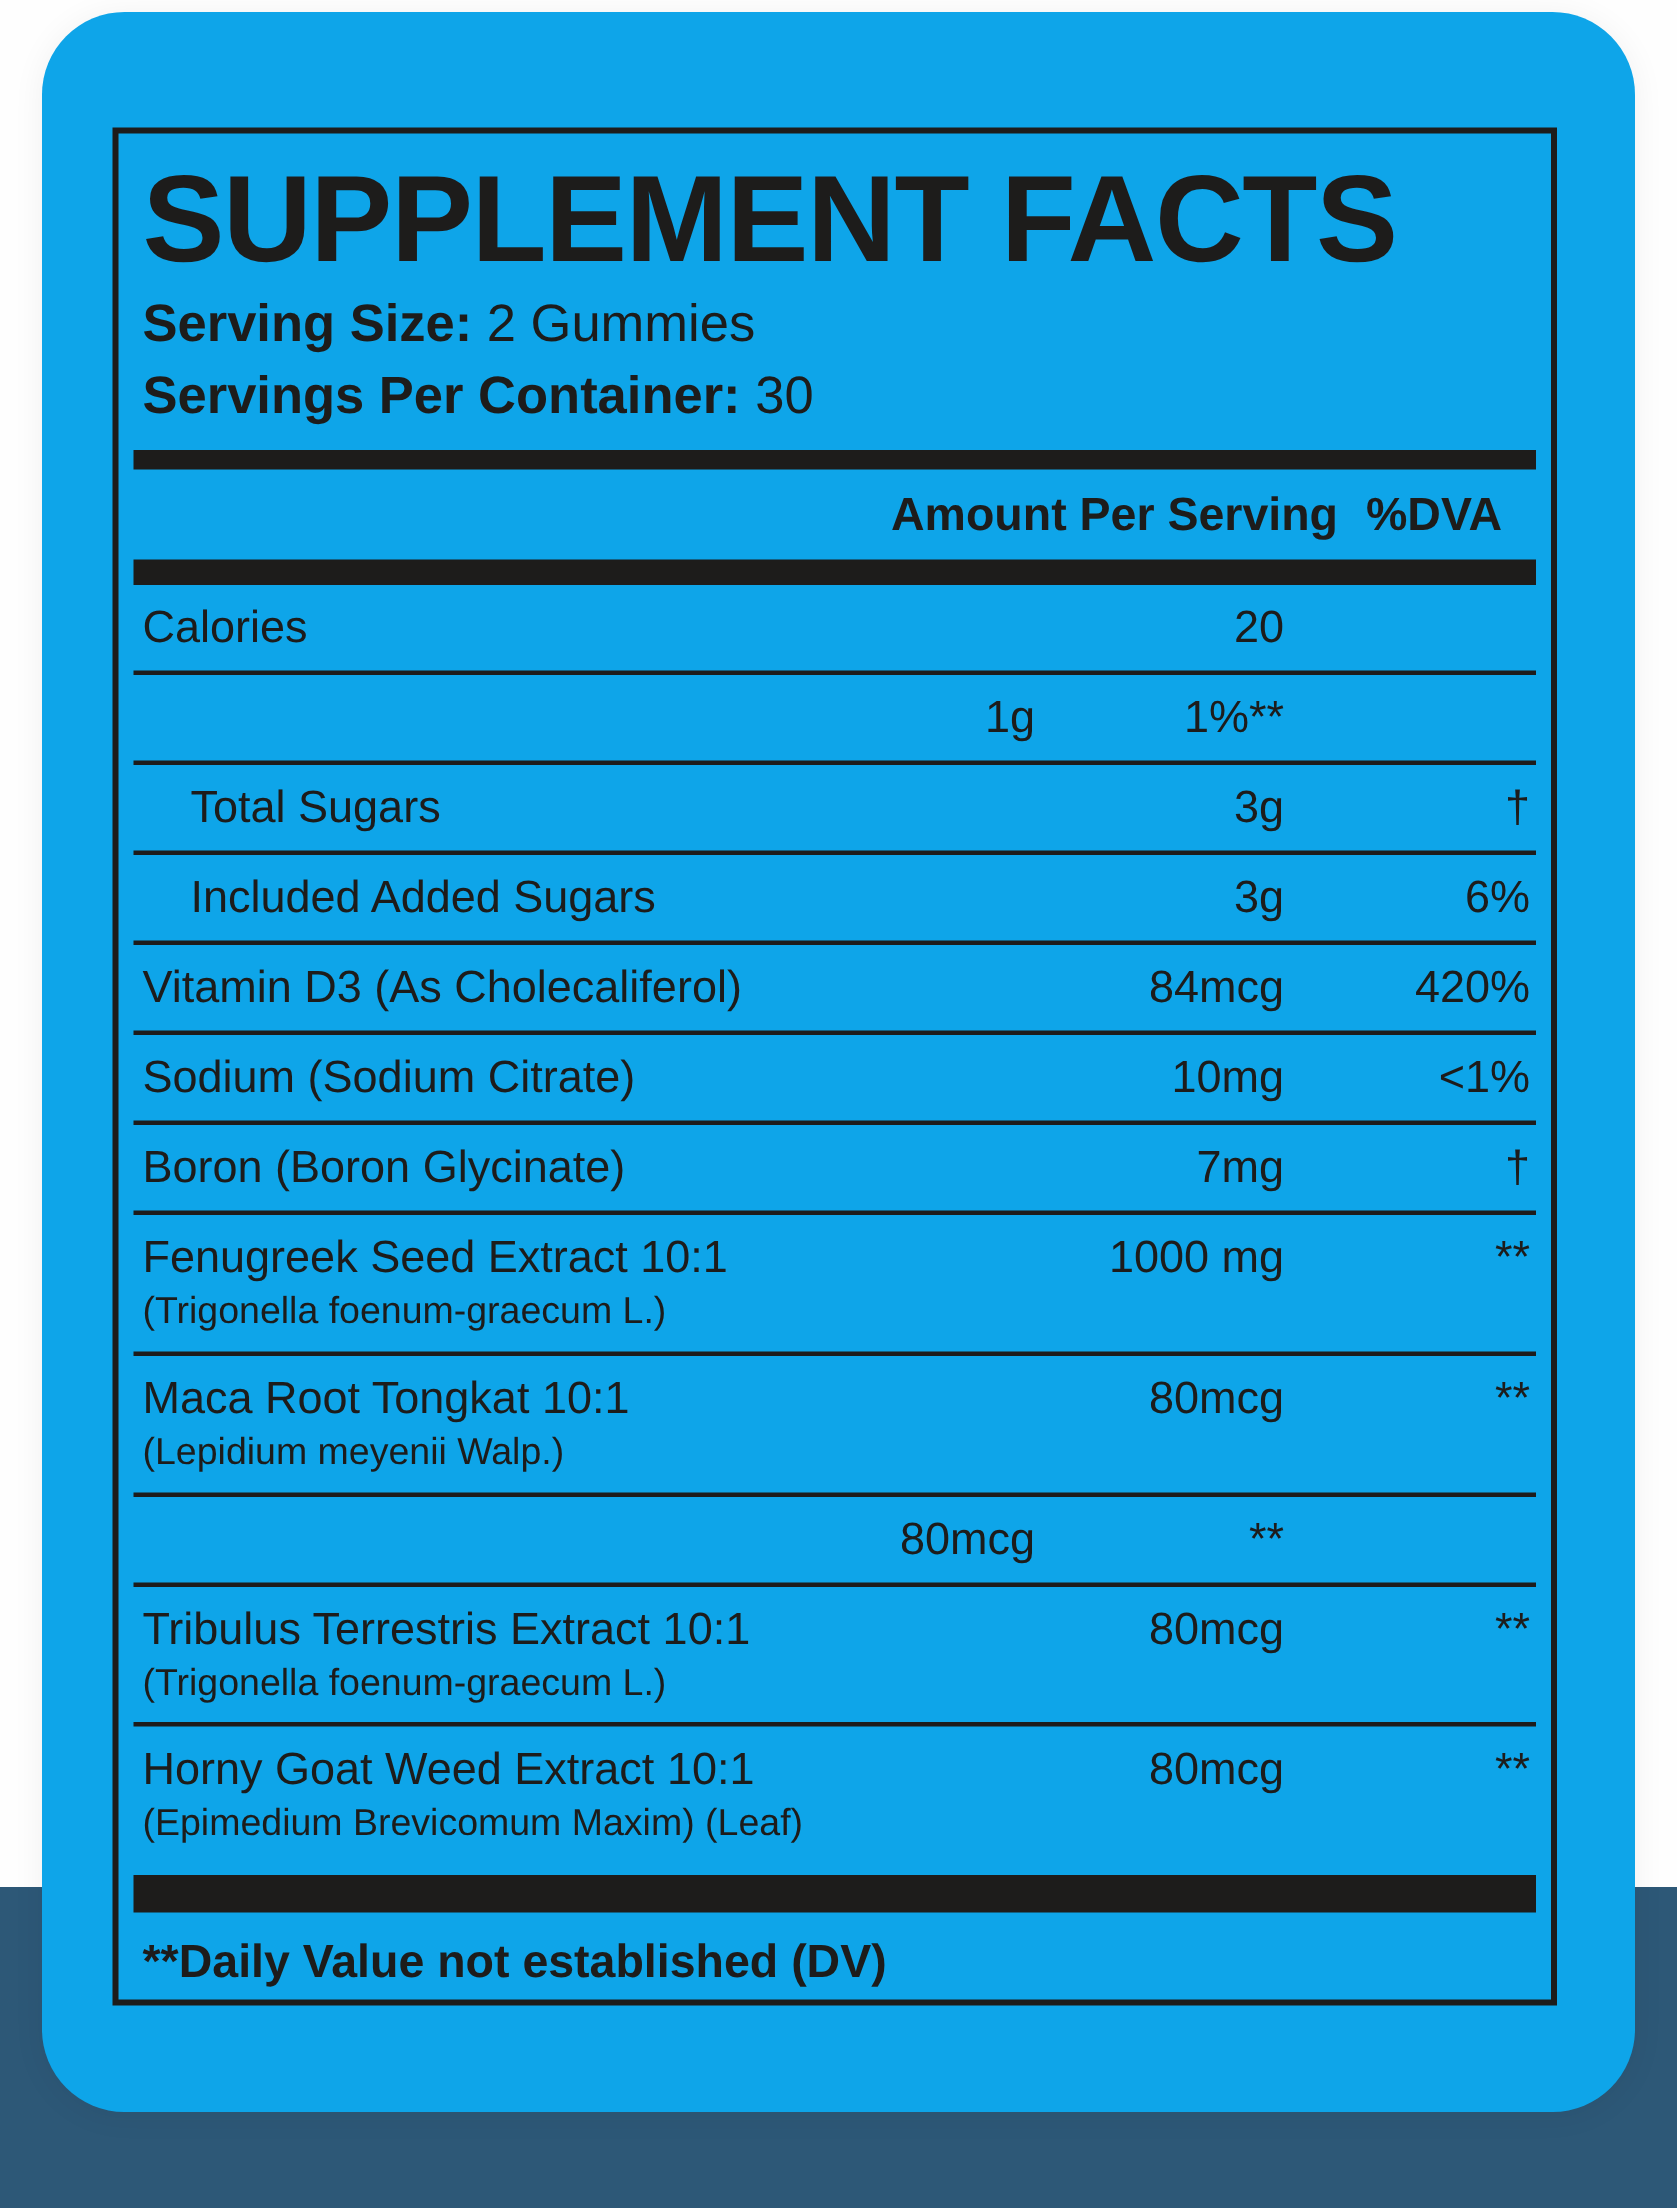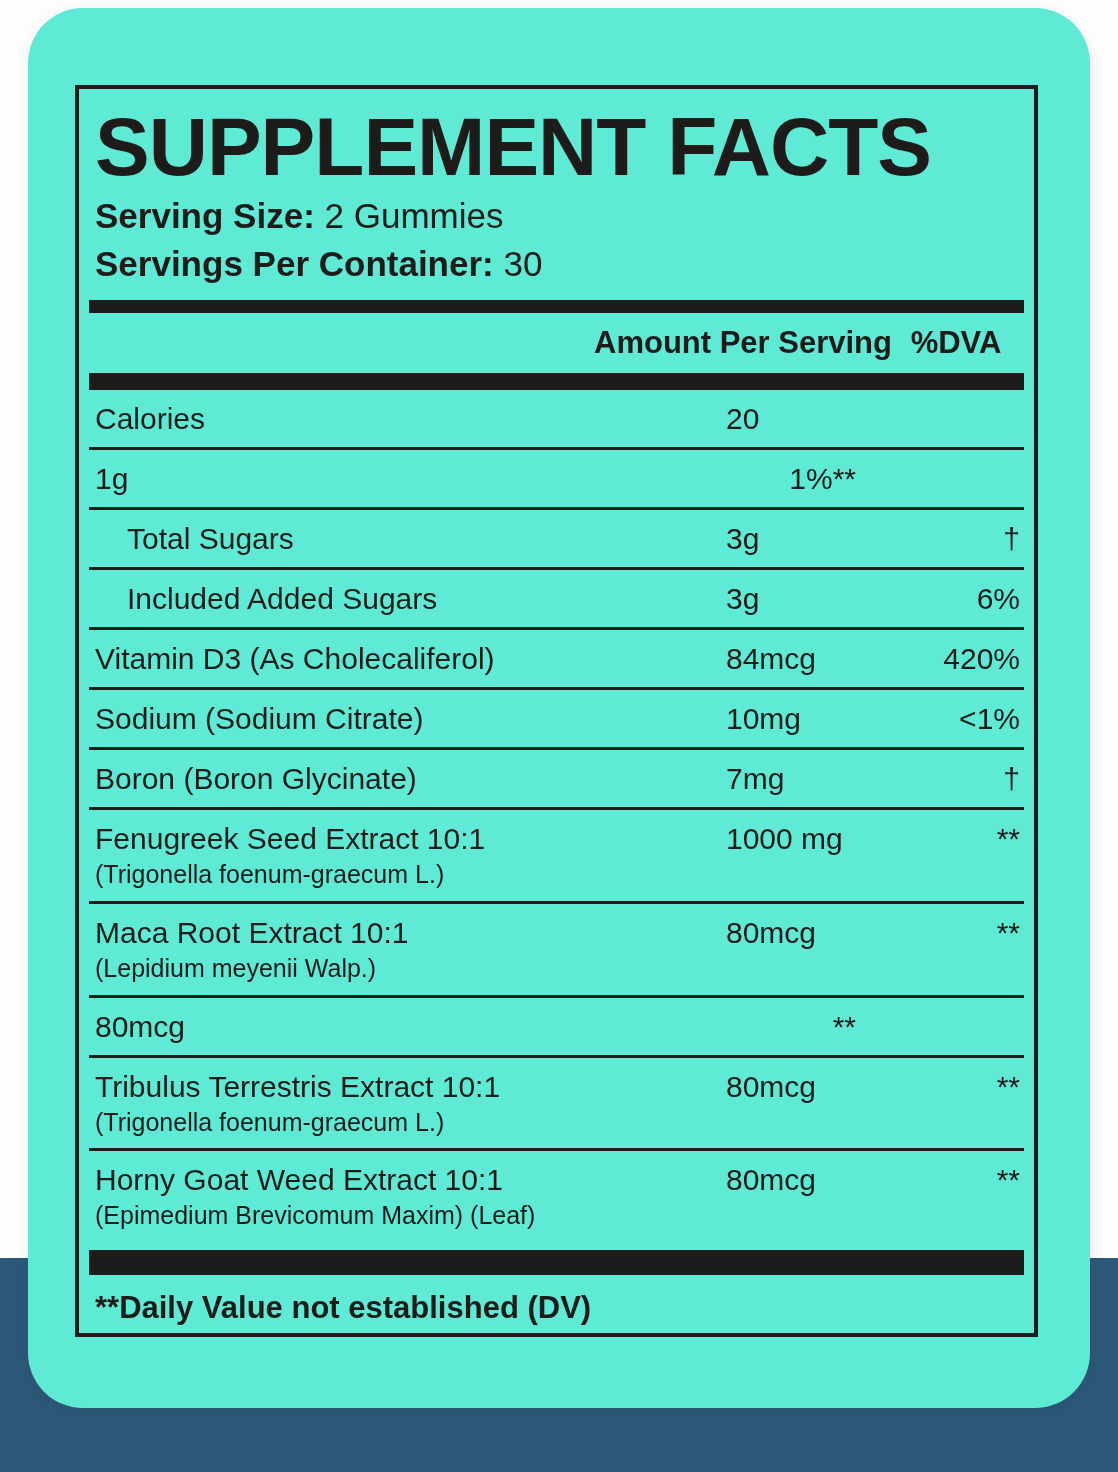--- a/index.html
+++ b/index.html
@@ -61,35 +61,35 @@
     display: grid;
     grid-template-columns: 1fr 130px 128px;
     align-items: start;
     padding: 9px 14px 9px 16px;
     gap: 36px;
   }
   .row .nm  { font-size: 30px; line-height: 1.3; }
   .row .sub { font-size: 25px; line-height: 1.35; font-weight: 400; }
   .row .sub:empty { display: none; }
   .row.indent .nm { padding-left: 32px; }
-  .row .amt { text-align: left; font-size: 30px; line-height: 1.3; white-space: nowrap; }
+  .row .amt { text-align: right; font-size: 30px; line-height: 1.3; white-space: nowrap; }
   .row .dv  { text-align: right; font-size: 30px; line-height: 1.3; white-space: nowrap; }
   .footnotes {
     padding: 12px 14px 16px 16px;
     font-weight: 700;
     font-size: 31px;
     line-height: 1.35;
   }
 </style>
 </head>
 <body style="background: rgb(254, 254, 254);">
 
 <div class="blue-band" style="background: rgb(45, 88, 119);"></div>
 
-<div class="card" style="background: #5eead4;">
+<div class="card" style="background: #0ea5e9;">
   <div class="frame">
 
     <div class="panel-header">
       <div class="title">SUPPLEMENT FACTS</div>
       <div class="serving-line">
         <span class="lbl">Serving Size:</span>
         <span>2 Gummies</span>
       </div>
       <div class="serving-line">
         <span class="lbl">Servings Per Container:</span>
@@ -179,21 +179,21 @@
       <div class="nm">Fenugreek Seed Extract 10:1</div>
       <div class="sub">(Trigonella foenum-graecum L.)</div>
     </div>
     <div class="cell amt">1000 mg</div>
     <div class="cell dv">**</div>
   </div>
 
   <div class="sep"></div>
   <div class="row">
     <div class="cell name">
-      <div class="nm">Maca Root Extract 10:1</div>
+      <div class="nm">Maca Root Tongkat 10:1</div>
       <div class="sub">(Lepidium meyenii Walp.)</div>
     </div>
     <div class="cell amt">80mcg</div>
     <div class="cell dv">**</div>
   </div>
 
   <div class="sep"></div>
   <div class="row">
     <div class="cell amt">80mcg</div>
     <div class="cell dv">**</div>

